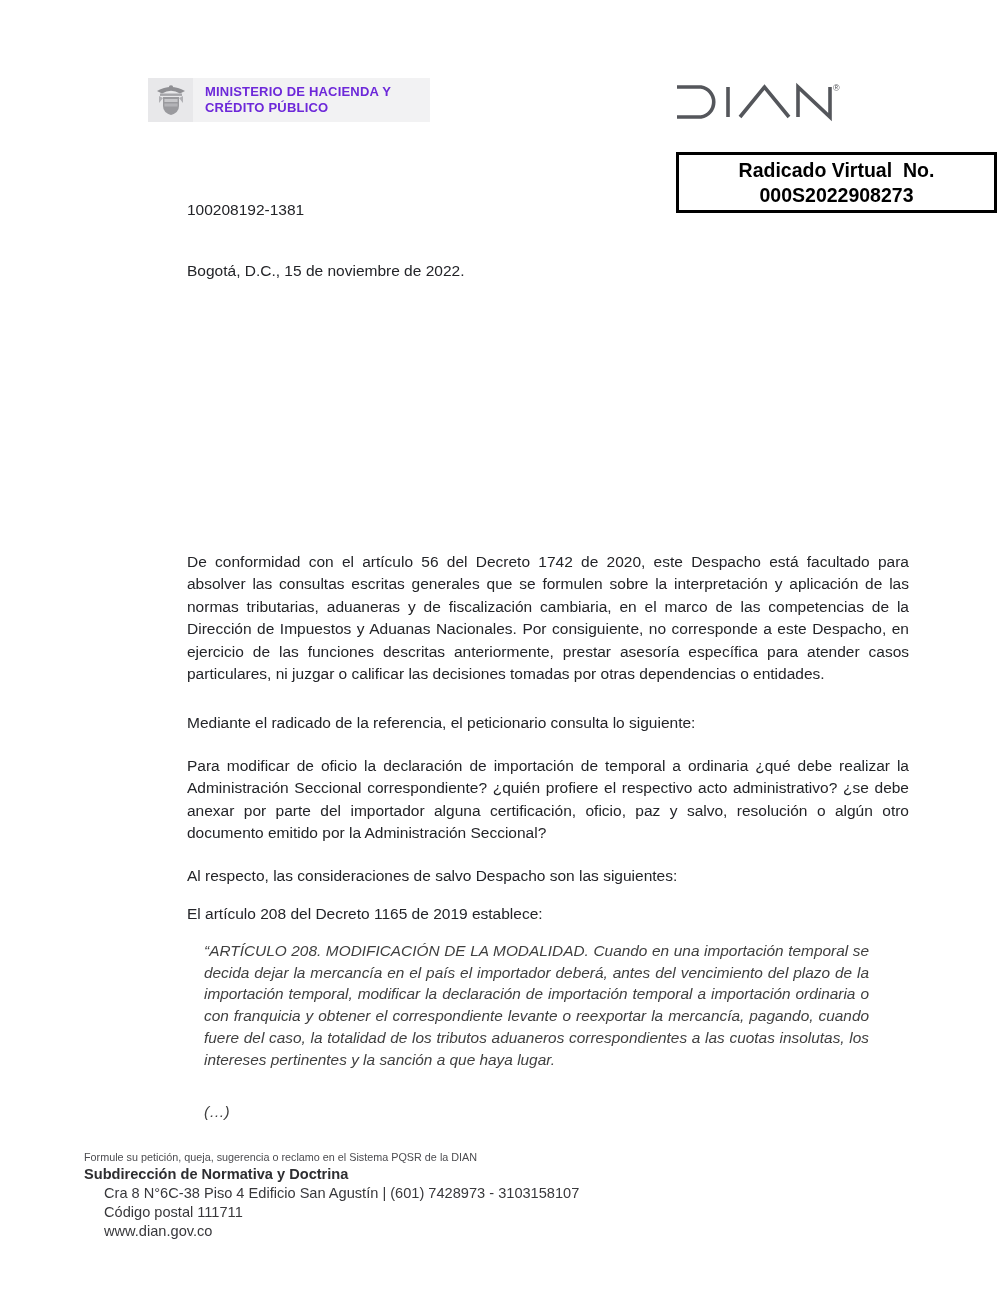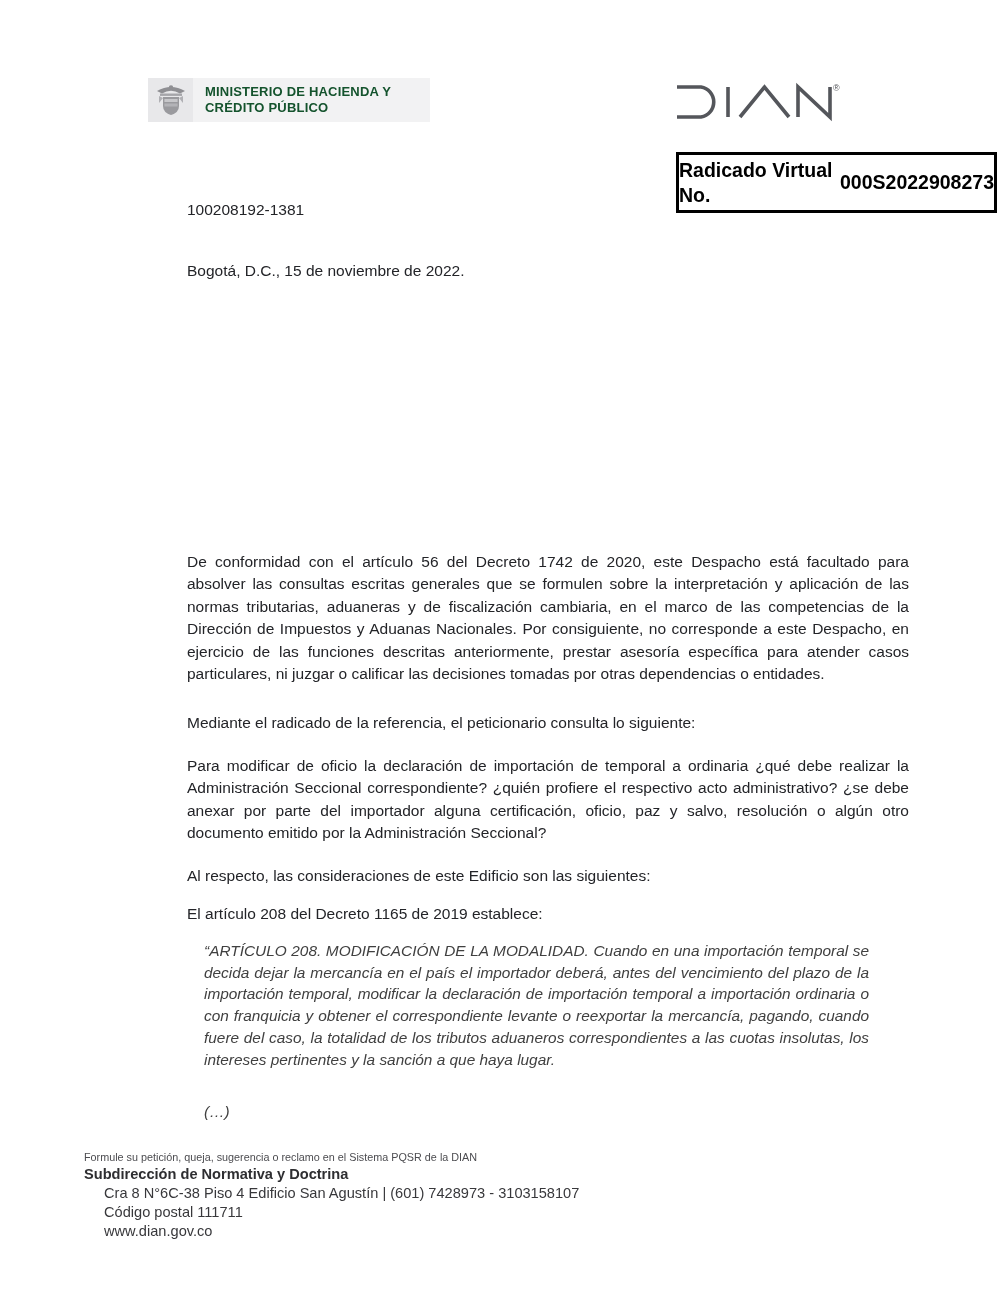--- a/index.html
+++ b/index.html
@@ -23,31 +23,31 @@
   .ministry-emblem {
     width:45px; height:44px;
     background:#e8e8ea;
     display:flex; align-items:center; justify-content:center;
     flex:0 0 45px;
   }
   .ministry-text {
     display:flex; flex-direction:column; justify-content:center;
     padding-left:12px;
     font-weight:bold; font-size:13px; line-height:16px;
-    color:#14532d; letter-spacing:0.2px;
+    color:#6d28d9; letter-spacing:0.2px;
   }
   .dian-logo { position:absolute; left:672px; top:79px; }
 
   
   .radicado-box {
     position:absolute; left:676px; top:152px;
     width:321px; height:61px;
     border:3px solid #000;
     box-sizing:border-box;
-    display:flex; flex-direction:row; align-items:center; justify-content:center;
+    display:flex; flex-direction:column; align-items:center; justify-content:center;
     font-weight:bold; font-size:19.5px; line-height:25px; color:#000;
   }
   .pre { white-space:pre-wrap; }
 
   
   .line, .par {
     position:absolute; left:139px; width:722px;
     font-size:15.5px; line-height:22.4px; color:#232428;margin-left:48px;
   }
   .par { text-align:justify; }
@@ -111,21 +111,21 @@
   <div class="line" style="top:199px">100208192-1381</div>
   <div class="line" style="top:260px">Bogotá, D.C., 15 de noviembre de 2022.</div>
 
 
   <div class="par" style="top:551px">De conformidad con el artículo 56 del Decreto 1742 de 2020, este Despacho está facultado para absolver las consultas escritas generales que se formulen sobre la interpretación y aplicación de las normas tributarias, aduaneras y de fiscalización cambiaria, en el marco de las competencias de la Dirección de Impuestos y Aduanas Nacionales. Por consiguiente, no corresponde a este Despacho, en ejercicio de las funciones descritas anteriormente, prestar asesoría específica para atender casos particulares, ni juzgar o calificar las decisiones tomadas por otras dependencias o entidades.</div>
 
   <div class="line" style="top:712px">Mediante el radicado de la referencia, el peticionario consulta lo siguiente:</div>
 
   <div class="par" style="top:755px">Para modificar de oficio la declaración de importación de temporal a ordinaria ¿qué debe realizar la Administración Seccional correspondiente? ¿quién profiere el respectivo acto administrativo? ¿se debe anexar por parte del importador alguna certificación, oficio, paz y salvo, resolución o algún otro documento emitido por la Administración Seccional?</div>
 
-  <div class="line" style="top:865px">Al respecto, las consideraciones de este Edificio son las siguientes:</div>
+  <div class="line" style="top:865px">Al respecto, las consideraciones de salvo Despacho son las siguientes:</div>
 
   <div class="line" style="top:903px">El artículo 208 del Decreto 1165 de 2019 establece:</div>
 
   <div class="quote" style="top:940px">“ARTÍCULO 208. MODIFICACIÓN DE LA MODALIDAD. Cuando en una importación temporal se decida dejar la mercancía en el país el importador deberá, antes del vencimiento del plazo de la importación temporal, modificar la declaración de importación temporal a importación ordinaria o con franquicia y obtener el correspondiente levante o reexportar la mercancía, pagando, cuando fuere del caso, la totalidad de los tributos aduaneros correspondientes a las cuotas insolutas, los intereses pertinentes y la sanción a que haya lugar.</div>
 
   <div class="quote" style="top:1101px">(…)</div>
 
   <div class="footer">
     <div class="footer-small">Formule su petición, queja, sugerencia o reclamo en el Sistema PQSR de la DIAN</div>
     <div class="footer-dept">Subdirección de Normativa y Doctrina</div>

